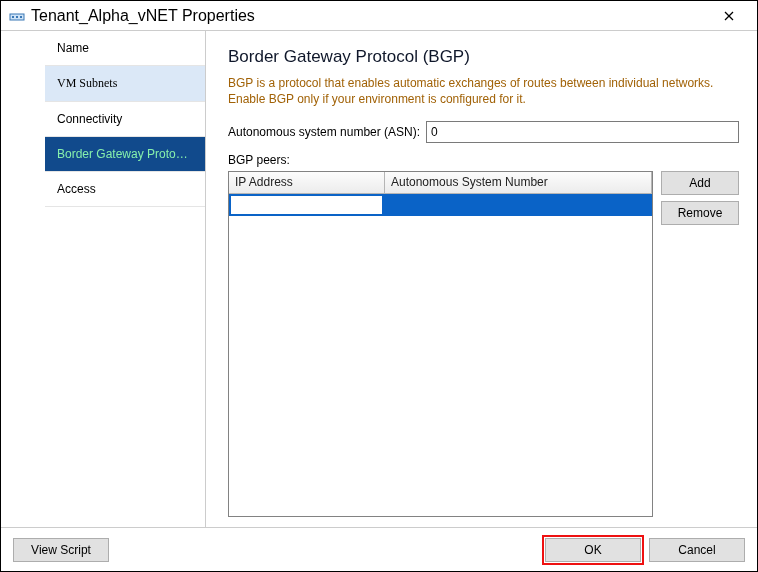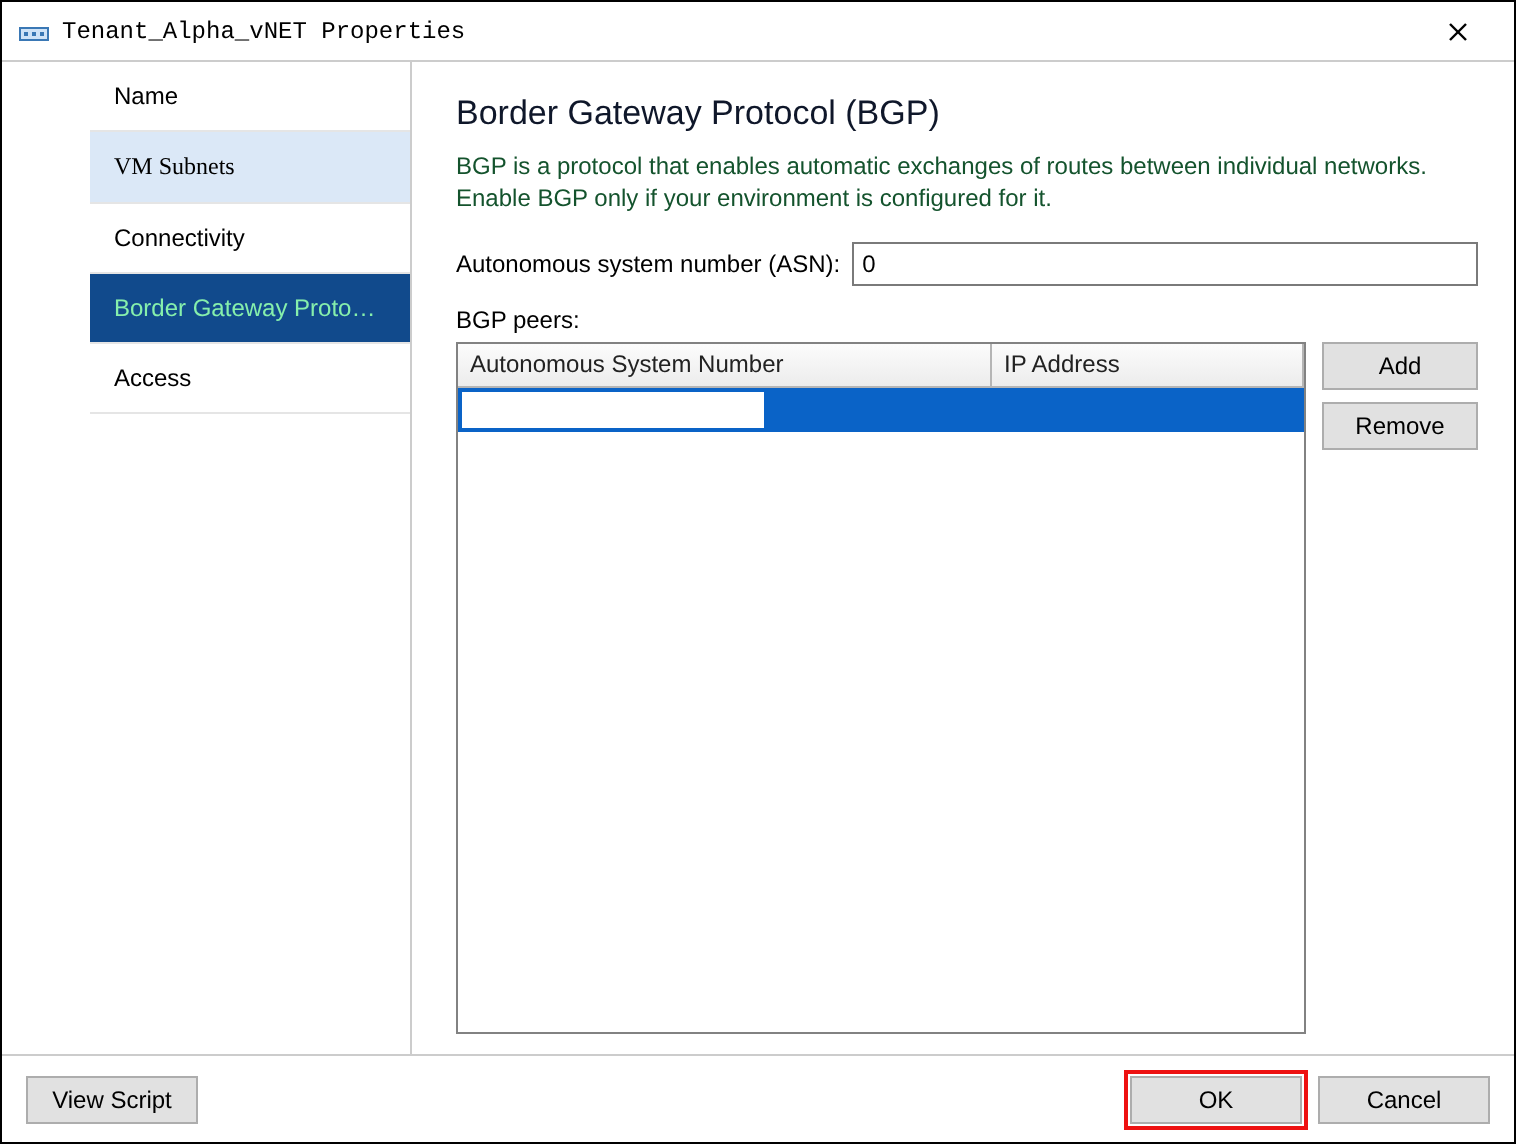--- a/index.html
+++ b/index.html
@@ -1,52 +1,52 @@
 <!DOCTYPE html>
 <html><head>
 <meta charset="utf-8">
 <style>
   * { box-sizing: border-box; }
   html, body { margin:0; padding:0; font-family: "Segoe UI", Tahoma, sans-serif; font-size:12px; color:#000; }
   .window { width:758px; height:572px; border:1px solid #000; background:#fff; display:flex; flex-direction:column; }
   .titlebar { height:30px; display:flex; align-items:center; padding:0 8px; border-bottom:1px solid #ccc; }
   .titlebar .icon { width:16px; height:16px; margin-right:6px; display:flex; align-items:center; justify-content:center; }
-  .titlebar .title { flex:1; font-size:12px;font-family:Liberation Mono, monospace; }
+  .titlebar .title { flex:1; font-size:16px; }
   .titlebar .close { width:40px; height:28px; display:flex; align-items:center; justify-content:center; font-size:14px; cursor:default; }
   .body { flex:1; display:flex; overflow:hidden;margin-left:44px; }
   .sidebar { width:161px; border-right:1px solid #ccc; display:flex; flex-direction:column; }
   .side-header { padding:10px 12px; border-bottom:1px solid #e5e5e5; font-size:12px; }
   .side-item { padding:10px 12px; border-bottom:1px solid #e5e5e5; font-size:12px; cursor:default; white-space:nowrap; overflow:hidden; text-overflow:ellipsis; }
   .side-item.highlight { background:#dbe8f7;font-family:Liberation Serif, serif; }
   .side-item.selected { position:relative; background:#114a8c; color:#86efac; }
   .side-item.selected::after { content:""; position:absolute; right:-9px; top:50%; margin-top:-9px; border-top:9px solid transparent; border-bottom:9px solid transparent; border-left:9px solid #114a8c; }
   .sidebar .spacer { flex:1; }
   .content { flex:1; padding:16px 18px 10px 22px; display:flex; flex-direction:column; overflow:hidden; }
   .content h1 { margin:0 0 8px 0; font-size:17px; font-weight:400; color:#0f172a; }
-  .desc { font-size:12px; color:#14532d; margin-bottom:14px; line-height:1.35; }
+  .desc { font-size:12px; color:#a16207; margin-bottom:14px; line-height:1.35; }
   .row-asn { display:flex; align-items:center; margin-bottom:10px; }
   .row-asn label { margin-right:6px; }
   .row-asn input { flex:1; height:22px; border:1px solid #7a7a7a; padding:0 4px; font-size:12px; }
   .peers-label { margin-bottom:4px; }
   .peers-area { display:flex; gap:8px; flex:1; min-height:0; }
   .grid-wrap { flex:1; border:1px solid #828282; background:#fff; display:flex; flex-direction:column; min-height:0; }
   .grid-head { display:flex; height:22px; background:linear-gradient(#fcfcfc,#ececec); border-bottom:1px solid #b5b5b5; }
   .grid-head .col { border-right:1px solid #b5b5b5; padding:3px 6px; font-size:12px; color:#222; }
   .col-ip { width:156px; }
   .col-asn { flex:1; }
   .grid-body { flex:1; overflow:auto; }
   .grid-row { display:flex; height:22px; }
   .grid-row.selected { background:#0a63c7; }
   .grid-row .cell { border-right:1px solid transparent; padding:0; display:flex; align-items:center; }
   .cell-input { width:100%; height:20px; border:1px solid #0a63c7; padding:0 4px; font-size:12px; background:#fff; margin:1px; }
   .side-btns { width:78px; display:flex; flex-direction:column; gap:6px; }
   .btn { height:24px; border:1px solid #adadad; background:#e1e1e1; font-size:12px; cursor:default; display:flex; align-items:center; justify-content:center; }
   .footer { height:44px; border-top:1px solid #ccc; display:flex; align-items:center; padding:0 12px; gap:8px; }
   .footer .spacer { flex:1; }
-  .footer .btn { width:86px; }
+  .footer .btn { width:96px; }
   .ok-highlight { outline:2px solid #e11; outline-offset:1px; }
   .app-icon-svg { width:16px; height:16px; }
 </style>
 </head>
 <body>
 
 <div class="window">
   <div class="titlebar">
     <span class="icon">
       <svg class="app-icon-svg" viewBox="0 0 16 16">
@@ -82,22 +82,22 @@
       <div class="row-asn">
         <label>Autonomous system number (ASN):</label>
         <input type="text" value="0" style="">
       </div>
 
       <div class="peers-label">BGP peers:</div>
 
       <div class="peers-area">
         <div class="grid-wrap">
           <div class="grid-head">
+            <div class="col col-ip">IP Address</div>
             <div class="col col-asn">Autonomous System Number</div>
-            <div class="col col-ip">IP Address</div>
           </div>
           <div class="grid-body">
             <div class="grid-row selected">
               <div class="cell col-ip">
                 <input class="cell-input" type="text" value="" style="">
               </div>
               <div class="cell col-asn">
                 <span></span>
               </div>
             </div>

